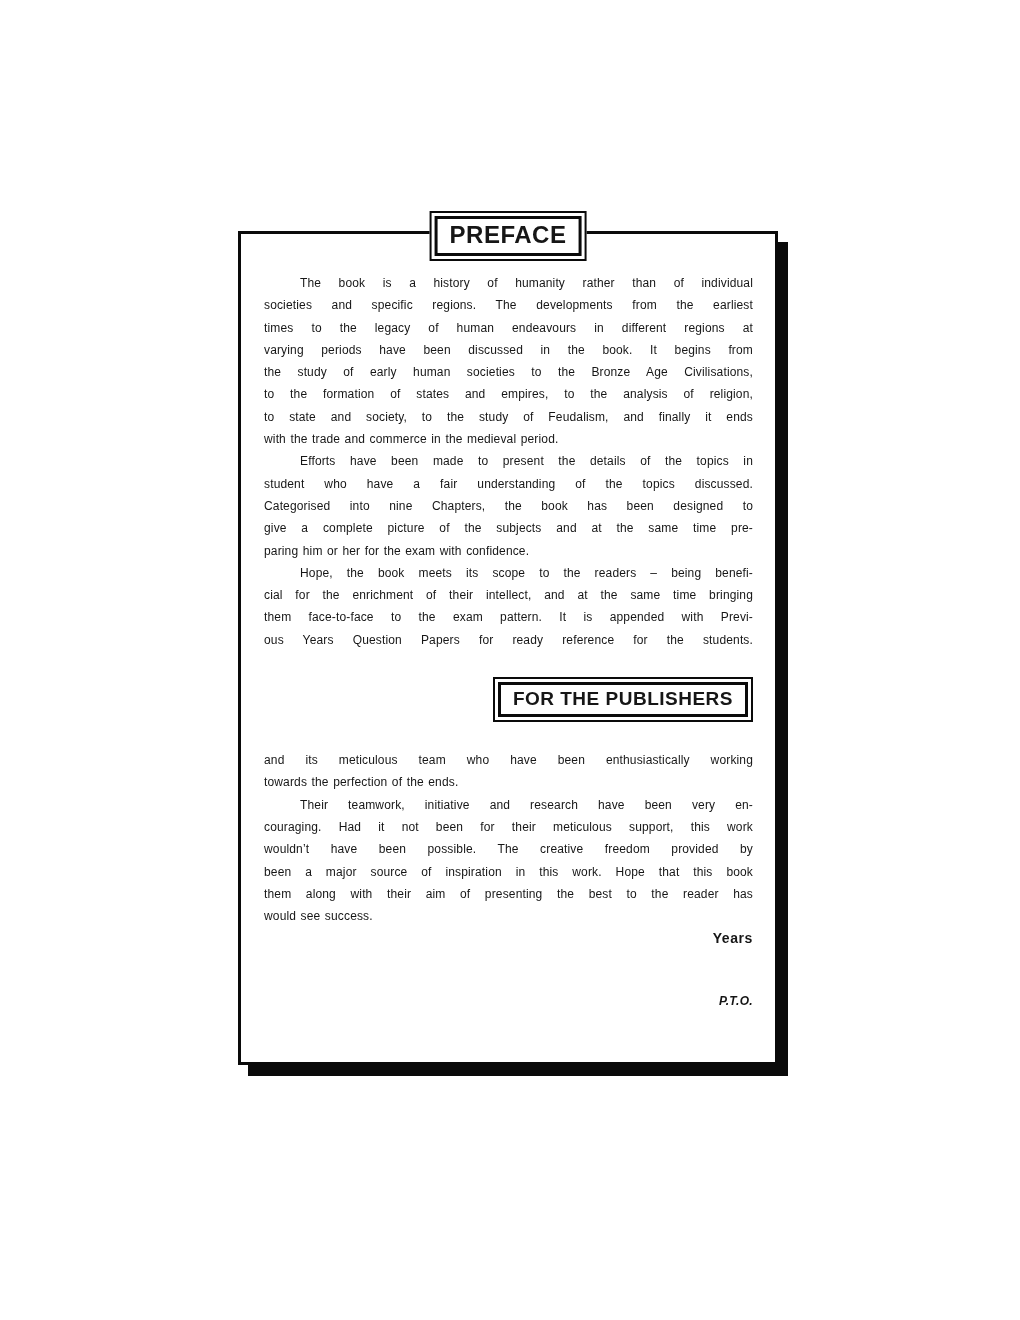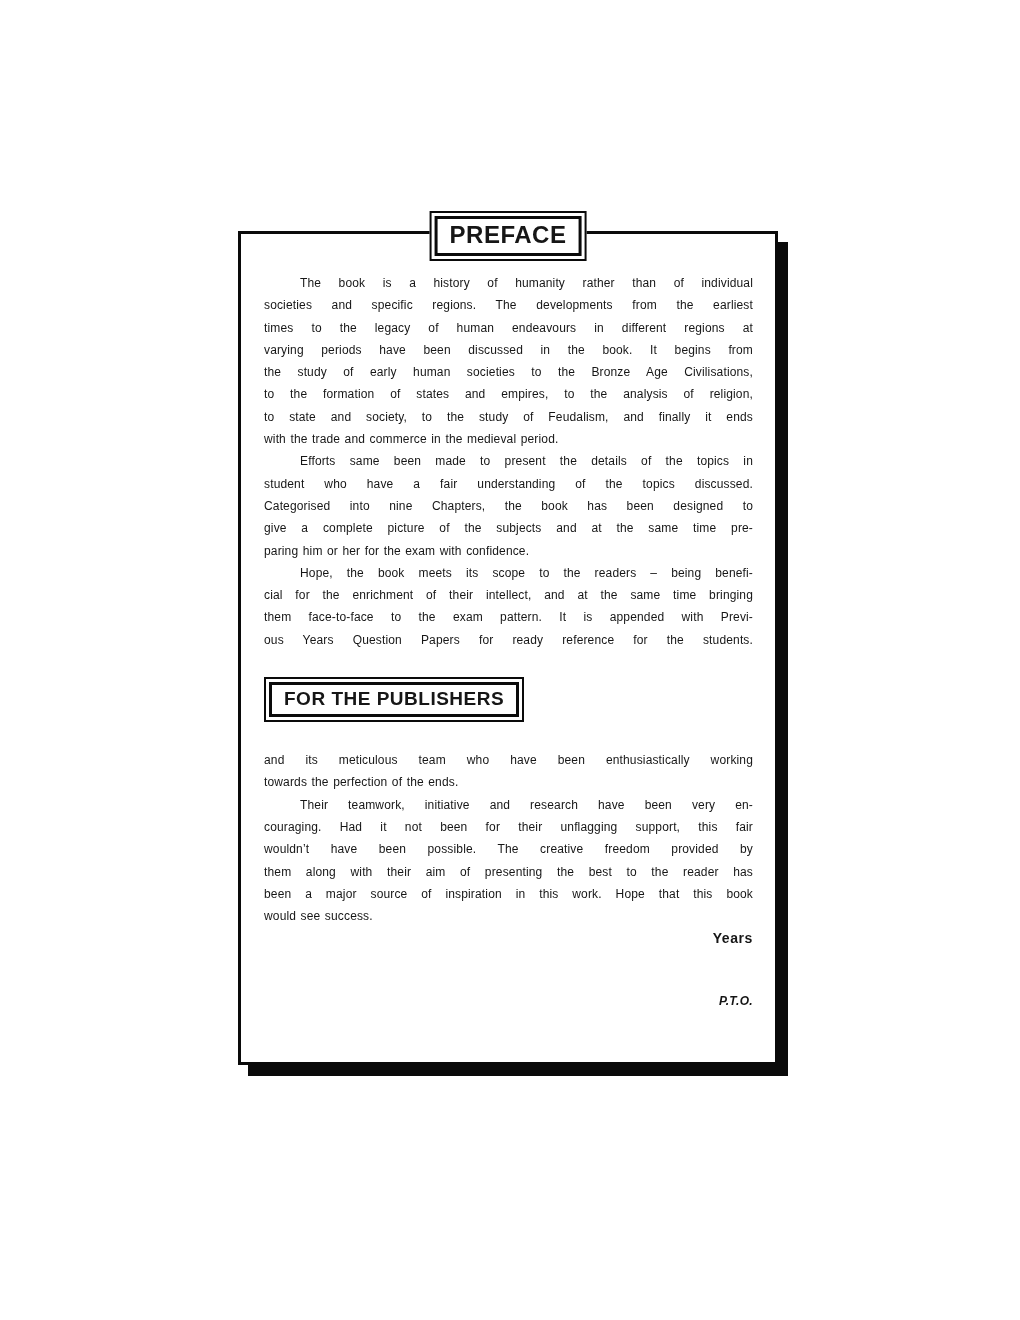--- a/index.html
+++ b/index.html
@@ -33,21 +33,21 @@
     letter-spacing: 0.5px;
     line-height: 1;
     white-space: nowrap;
   }
   .preface-box {
     position: absolute;
     top: -23px; left: 50%;
     transform: translateX(-50%);
   }
   .preface-box .headbox-inner { font-size: 24px; }
-  .publishers-box-wrap { text-align: left; margin: 26px 0 27px; }
+  .publishers-box-wrap { text-align: right; margin: 26px 0 27px; }
   .publishers-box .headbox-inner { font-size: 19px; }
   .bodytext { font-size: 12px; line-height: 22.3px; letter-spacing: 0.15px; word-spacing: 1px; }
   .line { text-align: justify; text-align-last: left; }
   .line.just { text-align-last: justify; }
   .line.indent { text-indent: 36px; }
   .line b { font-weight: 700; }
   .author-line {
     font-size: 14px; line-height: 22.3px;
     font-weight: 700; text-align: right;
     letter-spacing: 0.6px; word-spacing: 2px;
@@ -69,45 +69,45 @@
 
   <div class="bodytext">
       <div class="line just indent"><span>The book is a history of humanity rather than of individual</span></div>
       <div class="line just"><span>societies and specific regions. The developments from the earliest</span></div>
       <div class="line just"><span>times to the legacy of human endeavours in different regions at</span></div>
       <div class="line just"><span>varying periods have been discussed in the book. It begins from</span></div>
       <div class="line just"><span>the study of early human societies to the Bronze Age Civilisations,</span></div>
       <div class="line just"><span>to the formation of states and empires, to the analysis of religion,</span></div>
       <div class="line just"><span>to state and society, to the study of Feudalism, and finally it ends</span></div>
       <div class="line"><span>with the trade and commerce in the medieval period.</span></div>
-      <div class="line just indent"><span>Efforts same been made to present the details of the topics in</span></div>
+      <div class="line just indent"><span>Efforts have been made to present the details of the topics in</span></div>
       <div class="line just"><span>student who have a fair understanding of the topics discussed.</span></div>
       <div class="line just"><span>Categorised into nine Chapters, the book has been designed to</span></div>
       <div class="line just"><span>give a complete picture of the subjects and at the same time pre-</span></div>
       <div class="line"><span>paring him or her for the exam with confidence.</span></div>
       <div class="line just indent"><span>Hope, the book meets its scope to the readers – being benefi-</span></div>
       <div class="line just"><span>cial for the enrichment of their intellect, and at the same time bringing</span></div>
       <div class="line just"><span>them face-to-face to the exam pattern. It is appended with Previ-</span></div>
       <div class="line just"><span>ous Years Question Papers for ready reference for the students.</span></div>
     </div>
 
   <div class="publishers-box-wrap">
     <div class="headbox publishers-box">
       <div class="headbox-inner">FOR THE PUBLISHERS</div>
     </div>
   </div>
 
   <div class="bodytext">
       <div class="line just"><span>and its meticulous team who have been enthusiastically working</span></div>
       <div class="line"><span>towards the perfection of the ends.</span></div>
       <div class="line just indent"><span>Their teamwork, initiative and research have been very en-</span></div>
-      <div class="line just"><span>couraging. Had it not been for their unflagging support, this fair</span></div>
+      <div class="line just"><span>couraging. Had it not been for their meticulous support, this work</span></div>
       <div class="line just"><span>wouldn’t have been possible. The creative freedom provided by</span></div>
+      <div class="line just"><span>been a major source of inspiration in this work. Hope that this book</span></div>
       <div class="line just"><span>them along with their aim of presenting the best to the reader has</span></div>
-      <div class="line just"><span>been a major source of inspiration in this work. Hope that this book</span></div>
       <div class="line"><span>would see success.</span></div>
     </div>
 
   <div class="author-line">Years</div>
 
   <div class="pto-line">P.T.O.</div>
 
 </div>
 
 </body></html>

